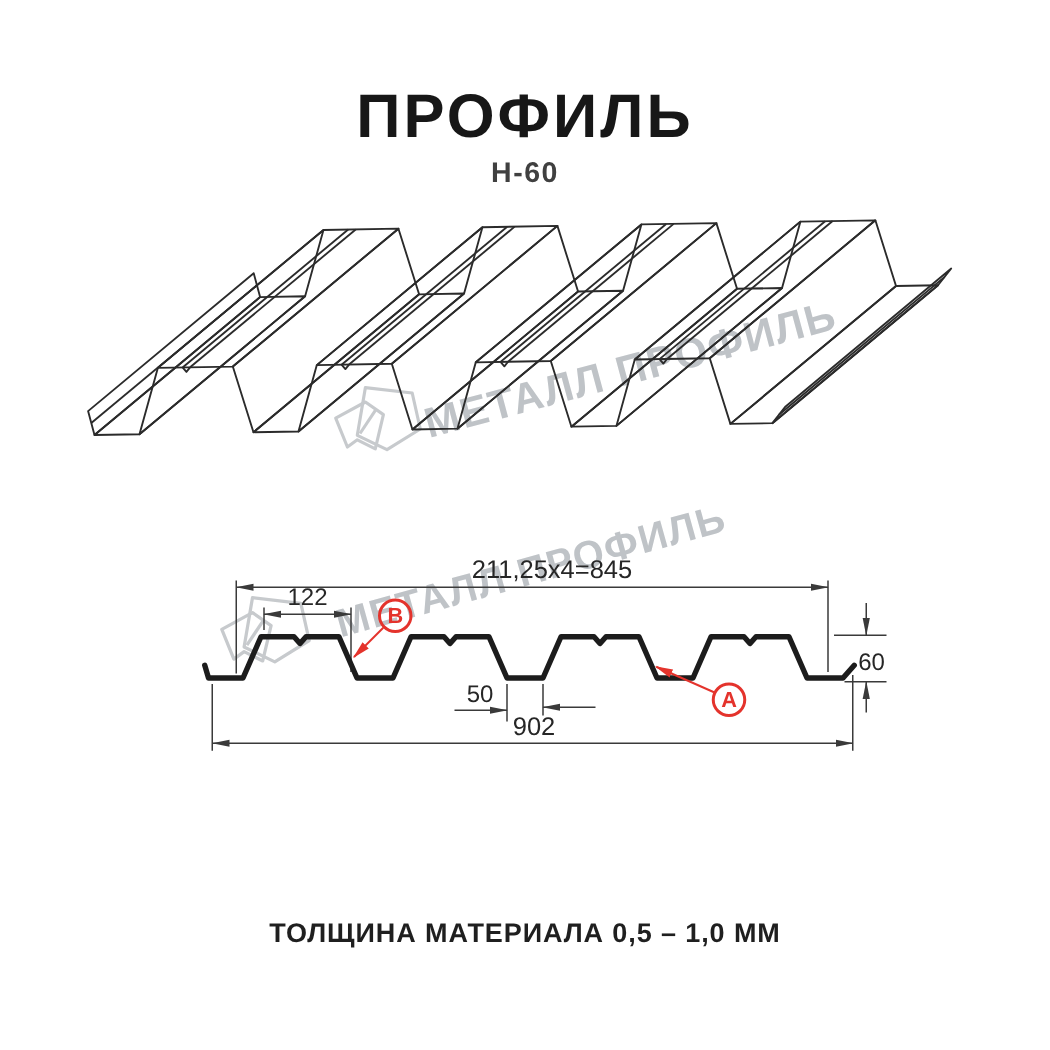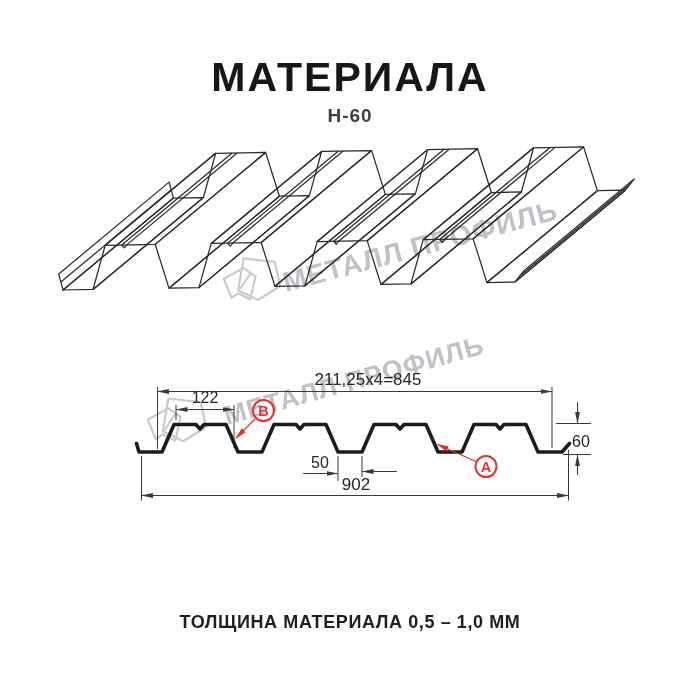--- a/index.html
+++ b/index.html
@@ -18,21 +18,21 @@
   .profile{stroke:#1c1c1c;stroke-width:3.6;fill:none;stroke-linejoin:round;stroke-linecap:round;}
   .wm-logo{fill:none;stroke:#c7cacd;stroke-width:3.5;stroke-linejoin:round;}
   .wm-text{fill:#bfc3c7;font-weight:bold;letter-spacing:1px;}
   .red-mark{stroke:#e4332c;fill:none;stroke-width:2;}
   .red-line{stroke:#e4332c;fill:none;stroke-width:1.3;}
   .red-letter{fill:#e4332c;font-size:14.5px;font-weight:bold;}
 </style>
 </head>
 <body>
 
-<div class="title">МАТЕРИАЛА</div>
+<div class="title">ПРОФИЛЬ</div>
 <div class="subtitle">Н-60</div>
 
 <svg class="scene" width="700" height="700" viewBox="0 0 700 700">
   <defs>
     <marker id="ah" markerUnits="userSpaceOnUse" markerWidth="12" markerHeight="6" viewBox="0 0 12 6" refX="11.5" refY="3" orient="auto-start-reverse">
       <path d="M0,0.6 L12,3 L0,5.4 Z" fill="#3a3a3a"></path>
     </marker>
     <marker id="ahr" markerUnits="userSpaceOnUse" markerWidth="12" markerHeight="6.6" viewBox="0 0 12 6.6" refX="11" refY="3.3" orient="auto">
       <path d="M0,0.4 L12,3.3 L0,6.2 Z" fill="#e4332c"></path>
     </marker>

